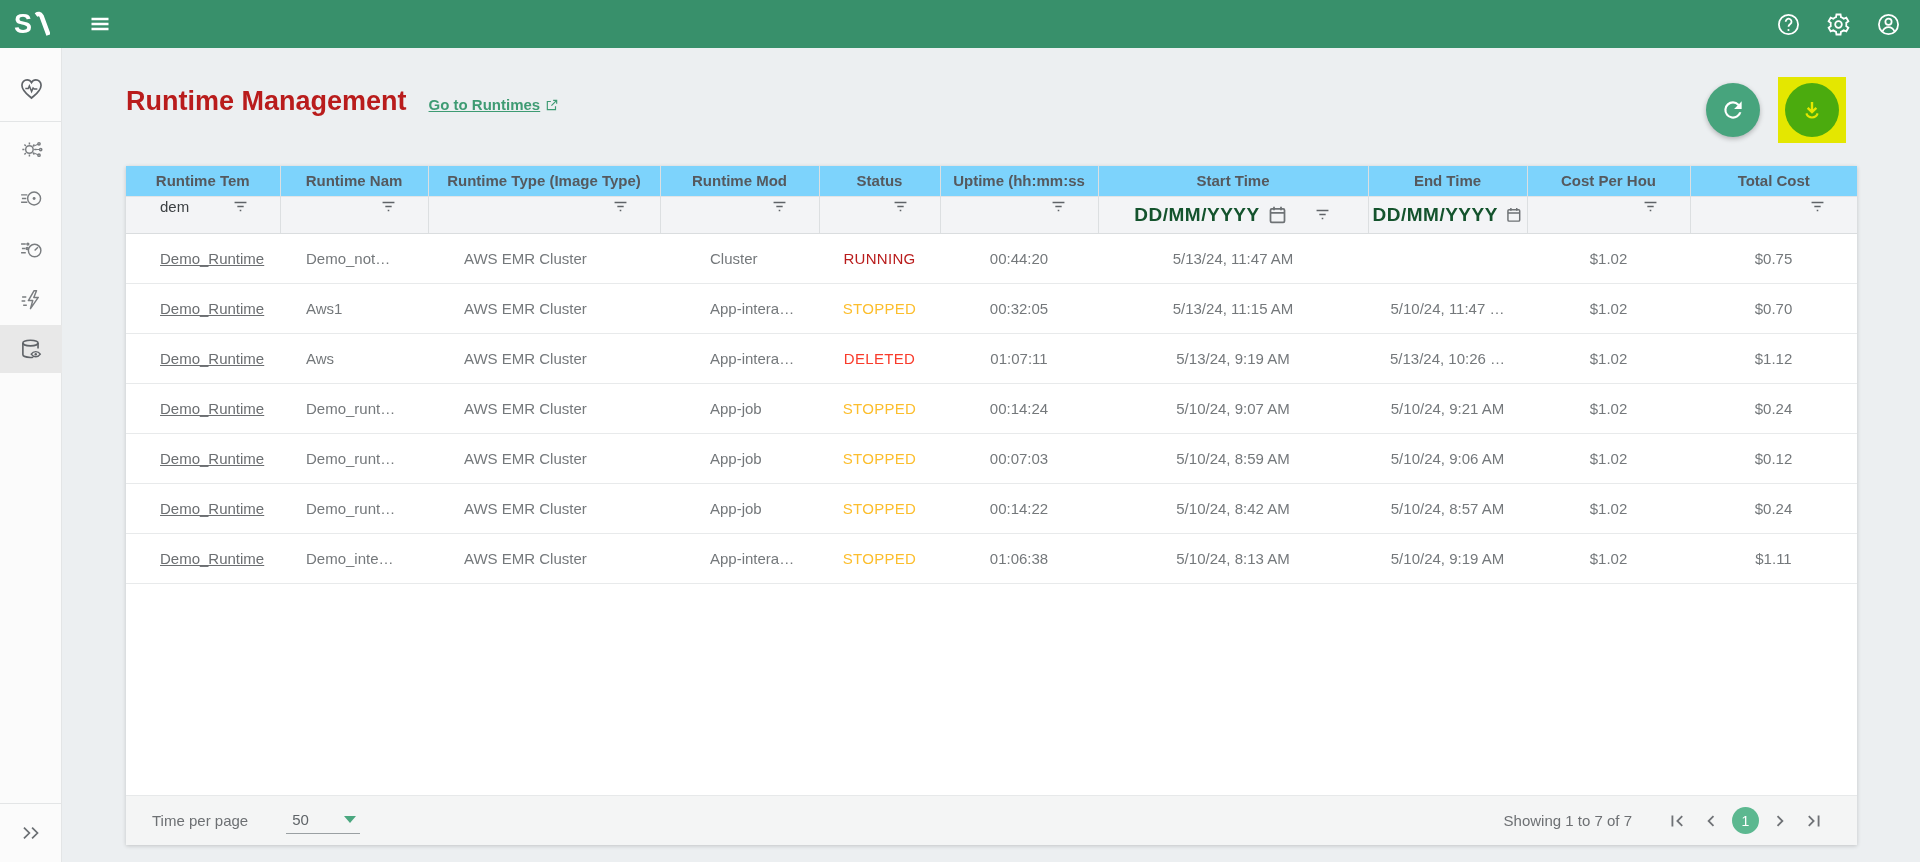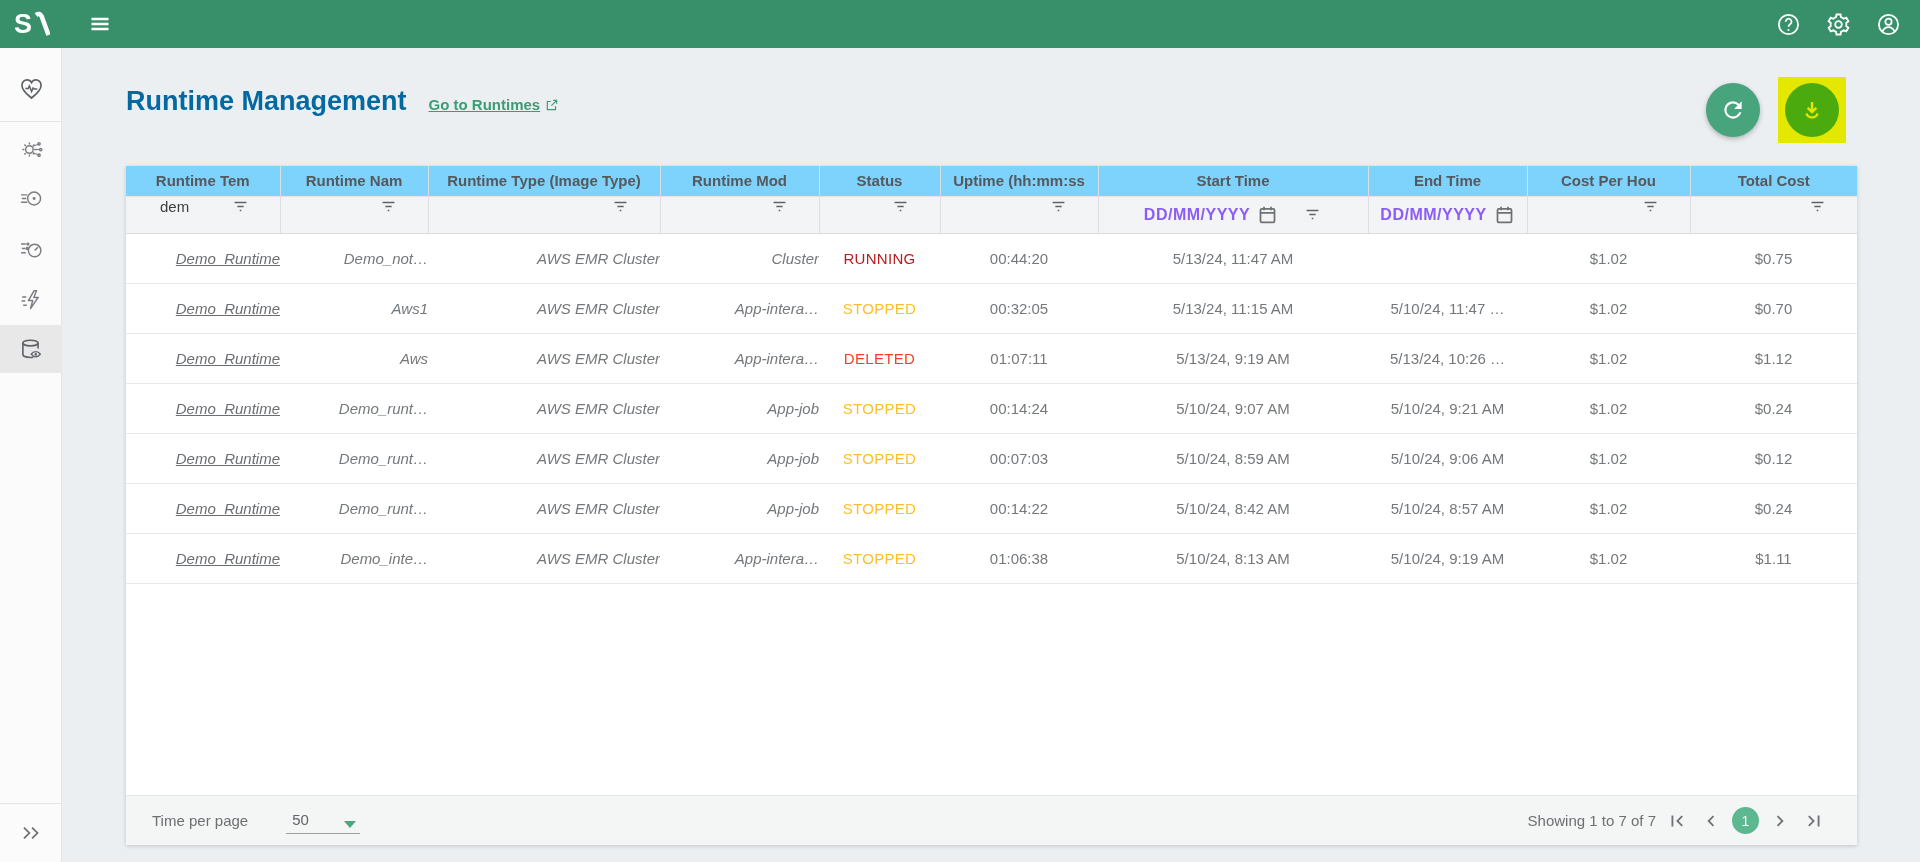--- a/index.html
+++ b/index.html
@@ -22,55 +22,55 @@
 
   
   .sidebar { width:62px; flex:0 0 62px; background:#FBFBFB; border-right:1px solid #E3E5E6; position:relative; }
   .side-item { position:absolute; left:0; width:62px; height:48px; display:flex; align-items:center; justify-content:center; cursor:pointer; }
   .side-item.active { background:#E8E8E8; }
   .side-divider { position:absolute; left:0; width:62px; border-top:1px solid #E3E5E6; }
 
   
   main { flex:1; position:relative; background:#ECEFF1; }
   .page-header { position:absolute; top:38px; left:64px; display:flex; align-items:baseline; gap:22px; }
-  .page-title { font-size:27px; font-weight:bold; color:#0369a1;text-align:center; }
+  .page-title { font-size:27px; font-weight:bold; color:#b91c1c;text-align:center; }
   .go-link { font-size:15px; font-weight:bold; color:#3E9B73; text-decoration:underline; display:inline-flex; align-items:center; gap:5px; cursor:pointer; }
 
   .refresh-btn { position:absolute; left:1644px; top:35px; width:54px; height:54px; border-radius:50%; background:#47A47D; border:none; cursor:pointer; display:flex; align-items:center; justify-content:center; box-shadow:0 2px 5px rgba(0,0,0,.25); }
   .download-wrap { position:absolute; left:1716px; top:29px; width:68px; height:66px; background:#E4E700; display:flex; align-items:center; justify-content:center; }
   .download-btn { width:54px; height:54px; border-radius:50%; background:#4BAB0E; border:none; cursor:pointer; display:flex; align-items:center; justify-content:center; }
 
   
   .card { position:absolute; left:64px; top:118px; width:1731px; height:679px; background:#fff; box-shadow:0 1px 4px rgba(0,0,0,.18); display:flex; flex-direction:column; }
   table { width:1731px; border-collapse:collapse; table-layout:fixed; }
   th { height:30px; background:#7dd3fc; border-right:1px solid #DCDFE1; font-size:15px; font-weight:bold; color:#55595E; text-align:center; white-space:nowrap; overflow:hidden; cursor:pointer; }
   th:last-child { border-right:none; }
   tr.filter-row td { height:36px; background:#F3F4F6; border-right:1px solid #DCDFE1; border-top:1px solid #E2E4E6; border-bottom:1px solid #DADDDF; }
   tr.filter-row td:last-child { border-right:none; }
   .fc { position:relative; display:flex; align-items:center; height:36px; padding:0 30px 16px 34px; }
   .fc .fval { font-size:15px; color:#3c4043; }
   .fc .push { flex:1; }
   .fc-date { display:flex; align-items:center; justify-content:center; gap:7px; height:36px; padding:0 4px; }
-  .date-ph { font-size:16px; font-weight:bold; color:#8b5cf6; letter-spacing:.5px; }
+  .date-ph { font-size:19px; font-weight:bold; color:#14532d; letter-spacing:.5px; }
   tr.data-row td { height:50px; background:#fff; border-bottom:1px solid #E8EAEB; font-size:15px; color:#74787B; white-space:nowrap; overflow:hidden; }
   tr.data-row:first-of-type td { border-top:1px solid #E8EAEB; }
-  td.c-left { text-align:right;font-style:italic; }
+  td.c-left { text-align:left; }
   td.c-center { text-align:center; }
   .pad1 { padding-left:34px; } .pad2 { padding-left:26px; } .pad3 { padding-left:36px; } .pad4 { padding-left:50px; }
   .tpl-link { color:#6B6E71; text-decoration:underline; cursor:pointer; }
   .status { font-weight:500; letter-spacing:.3px; }
   .card .fill { flex:1; background:#fff; }
 
   
   .tfooter { height:50px; flex:0 0 50px; background:#F4F5F5; border-top:1px solid #E7E9EA; display:flex; align-items:center; padding:0 30px 0 26px; }
   .rpp-label { font-size:15px; color:#6D7073; }
-  .rpp-select { margin-left:38px; width:74px; border:none; border-bottom:1px solid #9aa0a3; background:none; display:flex; align-items:flex-end; justify-content:space-between; padding:3px 4px 5px 6px; cursor:pointer; font-size:15px; color:#5f6468; }
+  .rpp-select { margin-left:38px; width:74px; border:none; border-bottom:1px solid #9aa0a3; background:none; display:flex; align-items:center; justify-content:space-between; padding:3px 4px 5px 6px; cursor:pointer; font-size:15px; color:#5f6468; }
   .caret { width:0; height:0; border-left:6px solid transparent; border-right:6px solid transparent; border-top:7px solid #4AA77F; }
   .tfooter .spacer { flex:1; }
-  .showing { font-size:15px; color:#6D7073; margin-right:8px; }
+  .showing { font-size:15px; color:#6D7073; margin-right:32px; }
   .pg-btn { background:none; border:none; cursor:pointer; width:26px; height:26px; display:flex; align-items:center; justify-content:center; }
   .pg-group { display:flex; align-items:center; gap:8px; }
   .page-pill { width:27px; height:27px; border-radius:50%; background:#5CB890; color:#fff; font-size:14px; display:flex; align-items:center; justify-content:center; border:none; cursor:pointer; }
 </style>
 </head>
 <body>
 
 <div class="app">
 
   <header class="topbar">

